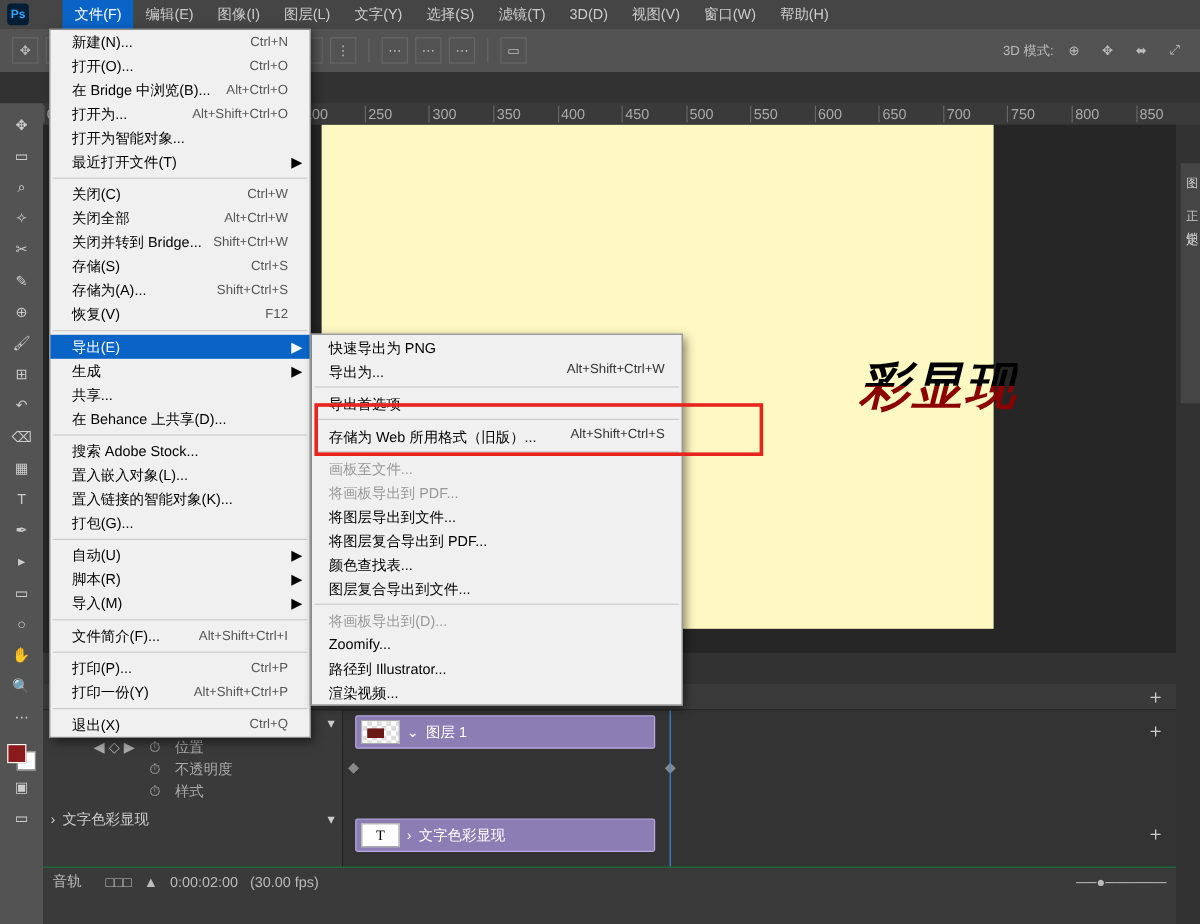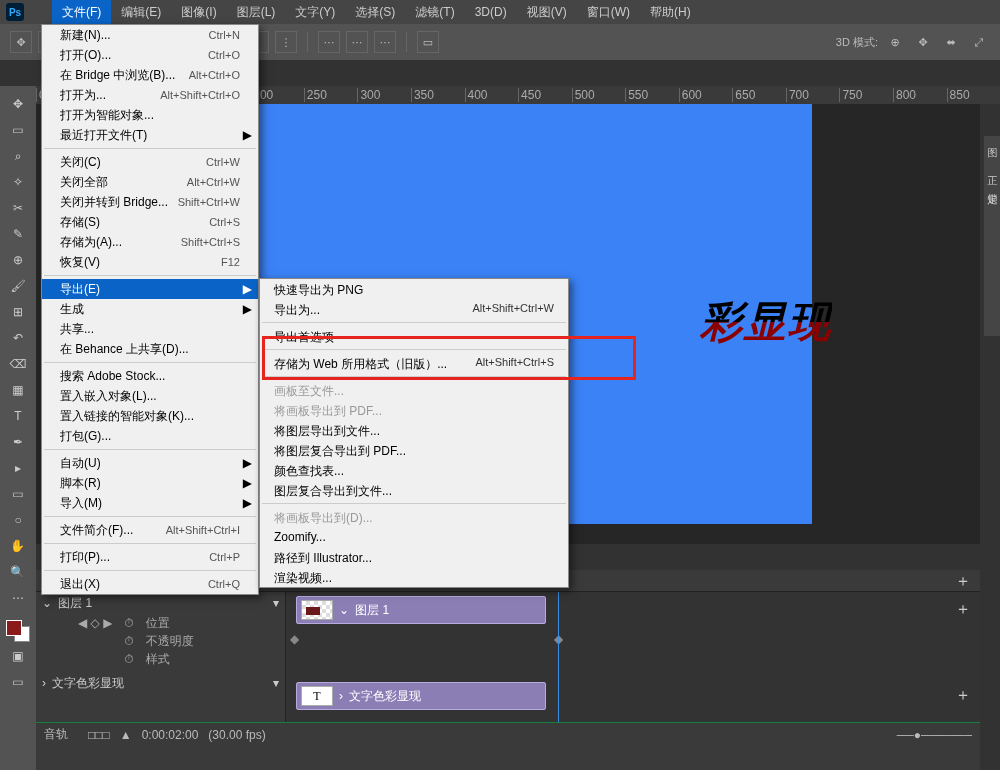--- a/index.html
+++ b/index.html
@@ -22,21 +22,21 @@
 .ruler-h { position:absolute; left:36px; right:0; top:86px; height:18px; background:#3a3a3a; display:flex; align-items:center; font-size:9px; color:#aaa; overflow:hidden;}
 .ruler-h span { flex:1; text-align:left; padding-left:2px; border-left:1px solid #666;}
 
 .toolbox { position:absolute; left:0; top:86px; width:36px; bottom:0; background:#535353; display:flex; flex-direction:column; align-items:center; padding-top:6px; gap:2px;}
 .toolbox .tool { width:24px; height:24px; display:flex; align-items:center; justify-content:center; color:#ccc; position:relative;}
 .toolbox .swatch { margin-top:8px; width:24px; height:22px; position:relative;}
 .toolbox .swatch .fg { width:16px; height:16px; background:#8b1a1a; border:1px solid #fff; position:absolute; left:0; top:0;}
 .toolbox .swatch .bg { width:16px; height:16px; background:#fff; border:1px solid #888; position:absolute; right:0; bottom:0;}
 
 .canvas-area { position:absolute; left:36px; top:104px; right:20px; height:440px; background:#262626; }
-.artboard { position:absolute; left:216px; top:0; width:560px; height:420px; background:#3b82f6; }
+.artboard { position:absolute; left:232px; top:0; width:560px; height:420px; background:#fef9c3; }
 .artboard .cn-text { position:absolute; right:-20px; top:190px; font-family:"KaiTi","STKaiti",serif; font-size:42px; font-weight:bold; font-style:italic; letter-spacing:2px;
   background:linear-gradient(180deg,#000 0%,#000 50%,#8b0000 50%,#8b0000 100%); -webkit-background-clip:text; color:transparent;}
 
 .dropdown { position:absolute; left:41px; top:24px; width:218px; background:#f0f0f0; border:1px solid #888; box-shadow:3px 3px 8px rgba(0,0,0,.5); color:#000; z-index:100;}
 .dropdown .row { display:flex; align-items:center; justify-content:space-between; padding:3px 18px 3px 18px; height:20px; position:relative;}
 .dropdown .row.hl { background:#0a64c8; color:#fff; }
 .dropdown .row .arrow { position:absolute; right:6px; }
 .dropdown .sep { height:1px; background:#ccc; margin:3px 2px;}
 .dropdown .kb { color:#555; font-size:11px;}
 
@@ -275,20 +275,24 @@
     <div class="sep"></div>
     <div class="row">
       <span>文件简介(F)...</span>
       <span class="kb">Alt+Shift+Ctrl+I</span>
     </div>
     <div class="sep"></div>
     <div class="row">
       <span>打印(P)...</span>
       <span class="kb">Ctrl+P</span>
     </div>
+    <div class="row">
+      <span>打印一份(Y)</span>
+      <span class="kb">Alt+Shift+Ctrl+P</span>
+    </div>
     <div class="sep"></div>
     <div class="row">
       <span>退出(X)</span>
       <span class="kb">Ctrl+Q</span>
     </div>
   </div>
 <div class="submenu" id="export-submenu">
     <div class="row">
       <span>快速导出为 PNG</span>
     </div>

